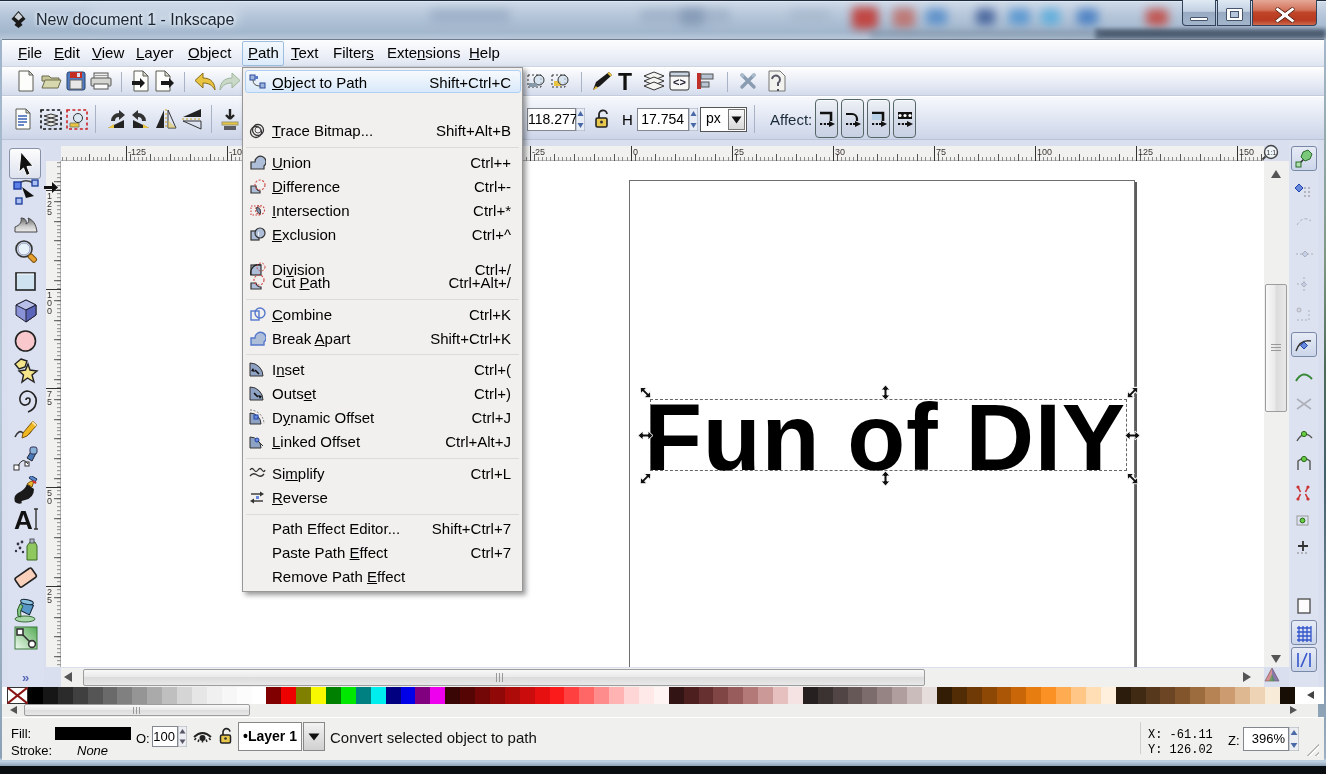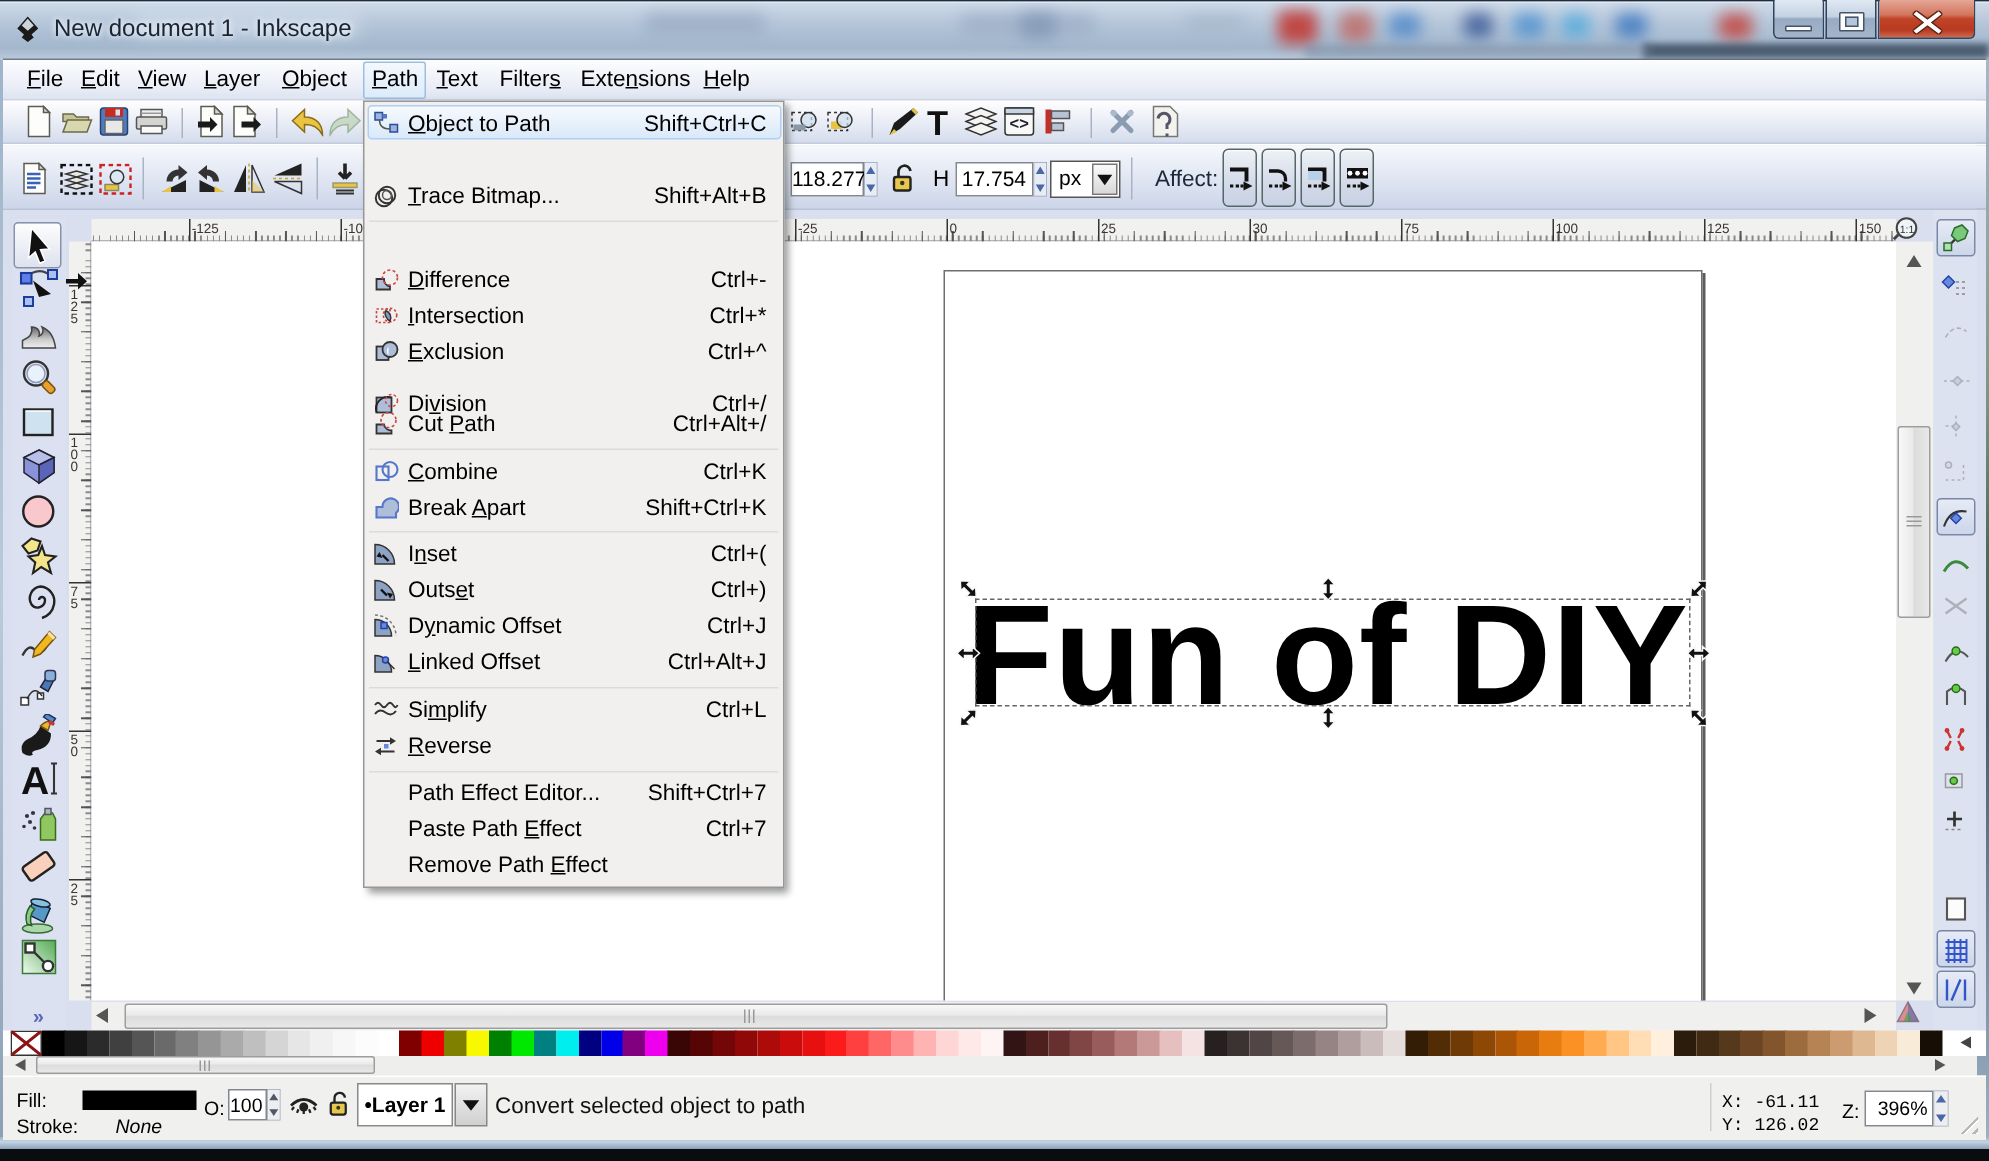--- a/index.html
+++ b/index.html
@@ -751,20 +751,27 @@
 <div class="mi" style="top:51.2px">
         <svg class="ic" width="17" height="17" viewBox="0 0 17 17">
           <circle cx="7" cy="10" r="5.5" fill="none" stroke="#333" stroke-width="1.3"></circle>
           <circle cx="9" cy="8" r="5.5" fill="none" stroke="#333" stroke-width="1.3"></circle>
           <circle cx="9" cy="8" r="3" fill="none" stroke="#555"></circle>
         </svg>
         <span class="txt"><u>T</u>race Bitmap...</span>
         <span class="acc">Shift+Alt+B</span>
       </div>
 <div class="msep" style="top:78.9px"></div>
+<div class="mi" style="top:82.6px">
+        <svg class="ic" width="17" height="17" viewBox="0 0 17 17">
+          <path d="M2 8 h4 a5.5 5.5 0 1 1 9 4 v3 h-13 z" fill="#aebdd8" stroke="#333" stroke-width="1.2"></path>
+        </svg>
+        <span class="txt"><u>U</u>nion</span>
+        <span class="acc">Ctrl++</span>
+      </div>
 <div class="mi" style="top:106.7px">
         <svg class="ic" width="17" height="17" viewBox="0 0 17 17">
           <path d="M2 8 h5 a5 5 0 0 0 4 5 v2 h-9 z" fill="#aebdd8" stroke="#333" stroke-width="1.2"></path>
           <circle cx="11" cy="7" r="5" fill="none" stroke="#cc4444" stroke-width="1.1" stroke-dasharray="2 1.6"></circle>
         </svg>
         <span class="txt"><u>D</u>ifference</span>
         <span class="acc">Ctrl+-</span>
       </div>
 <div class="mi" style="top:130.8px">
         <svg class="ic" width="17" height="17" viewBox="0 0 17 17">

